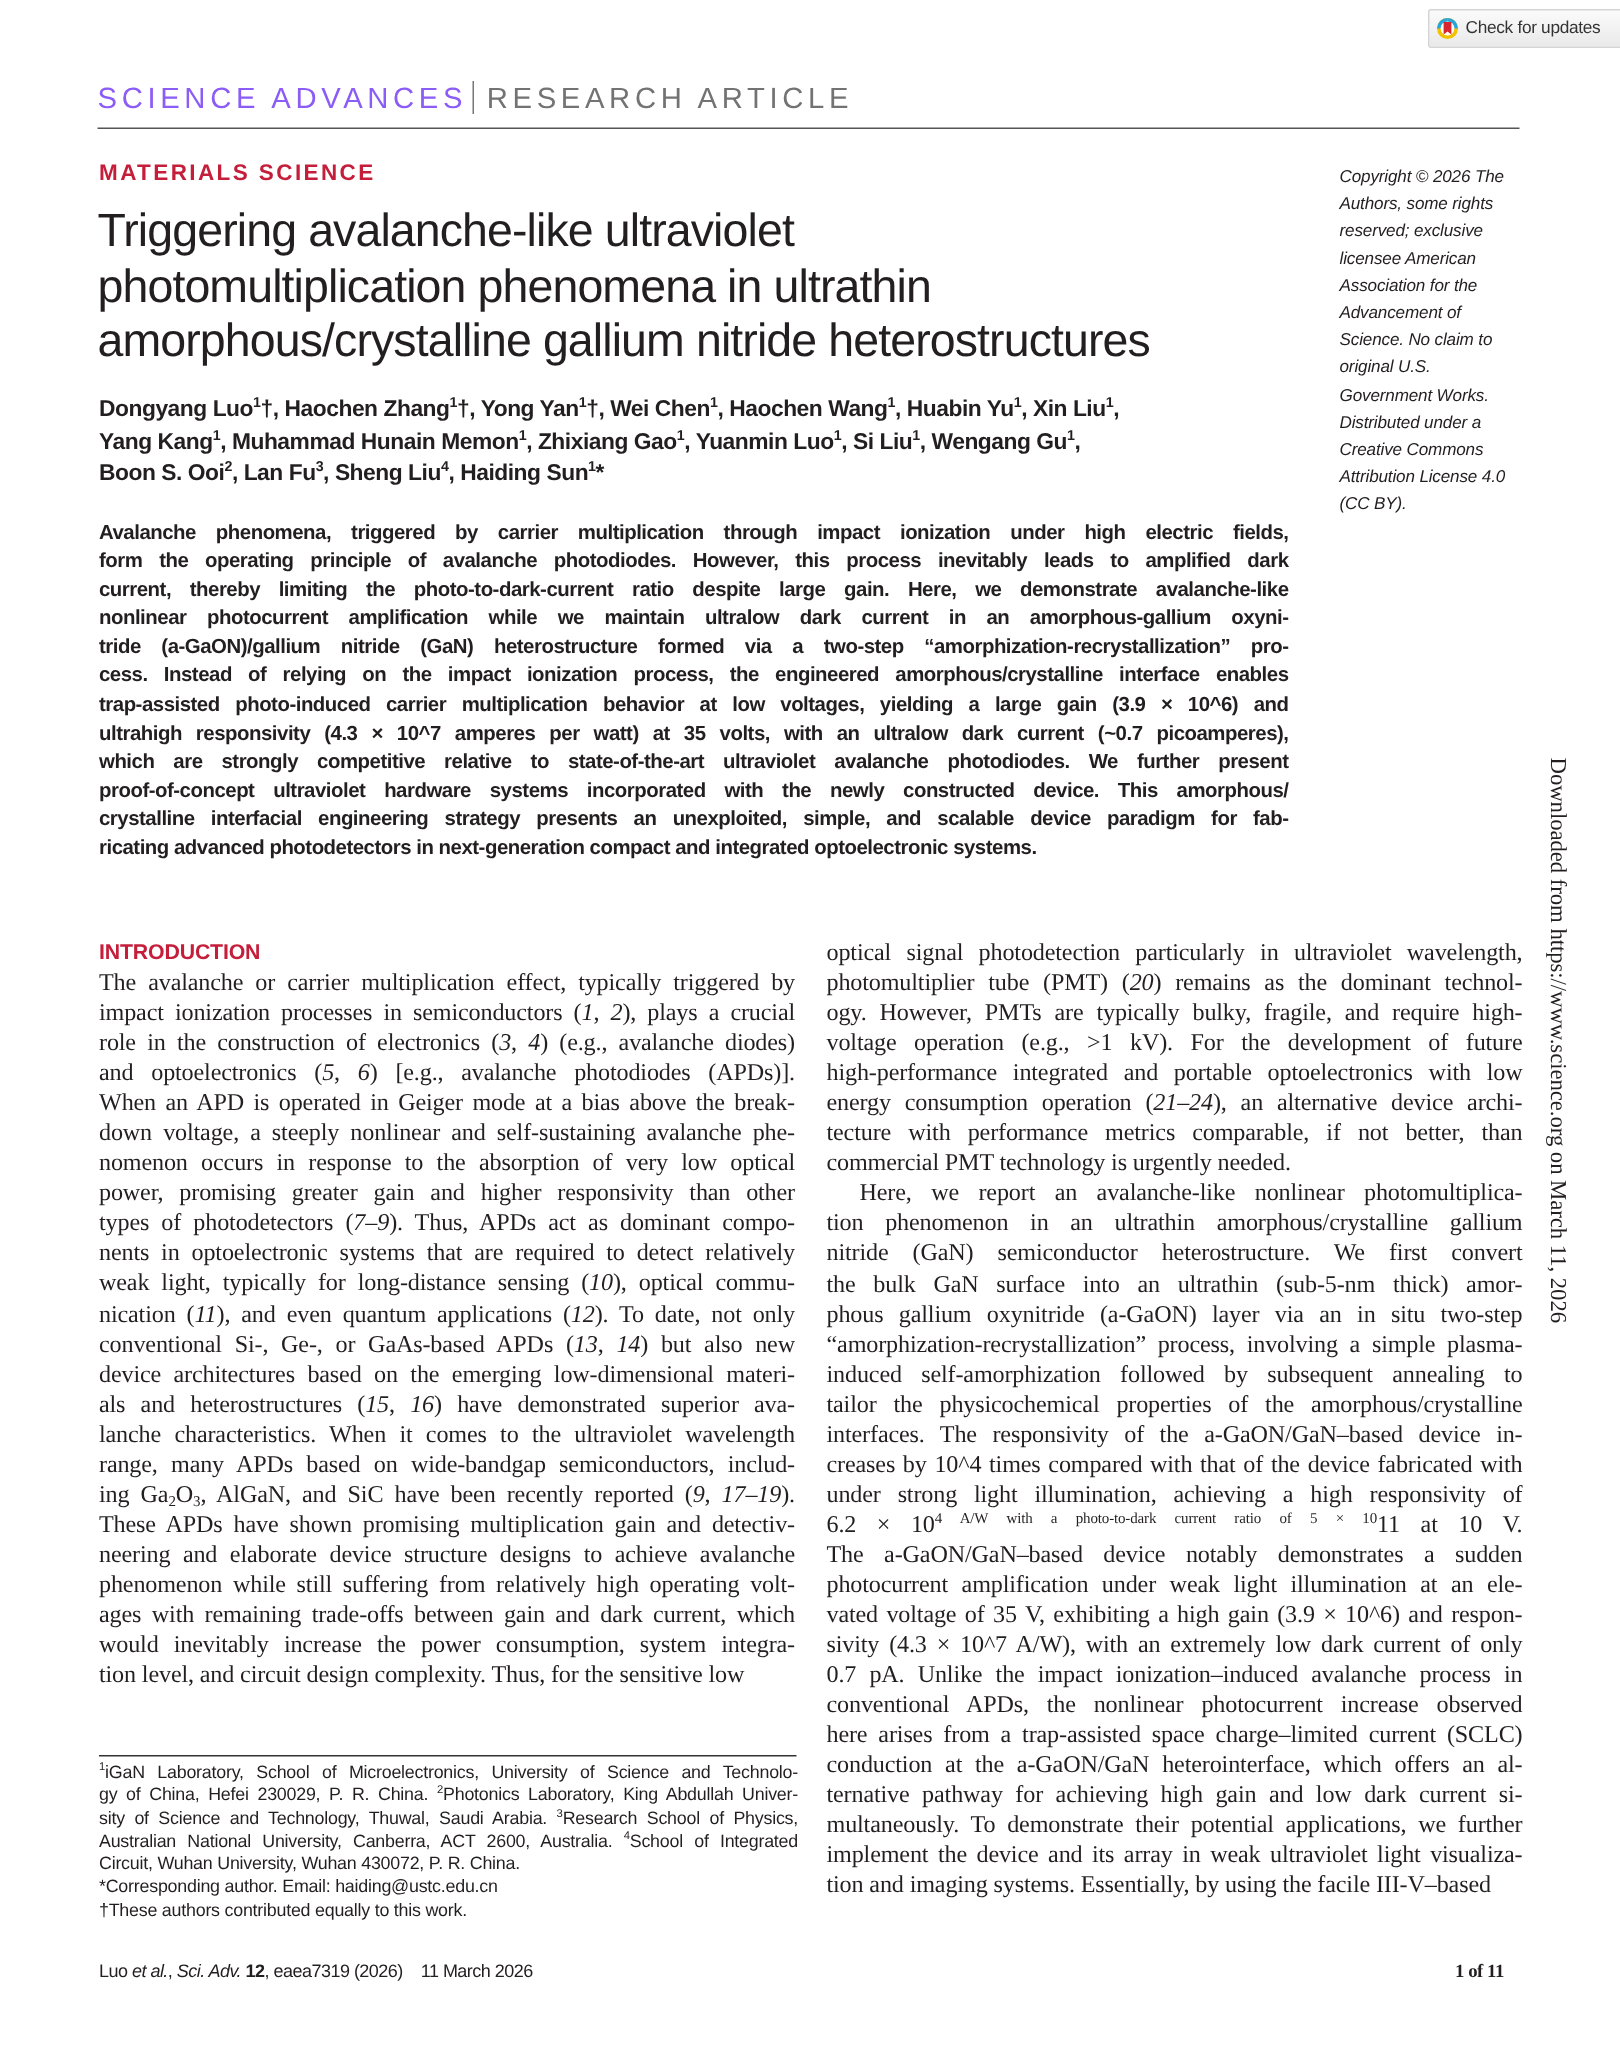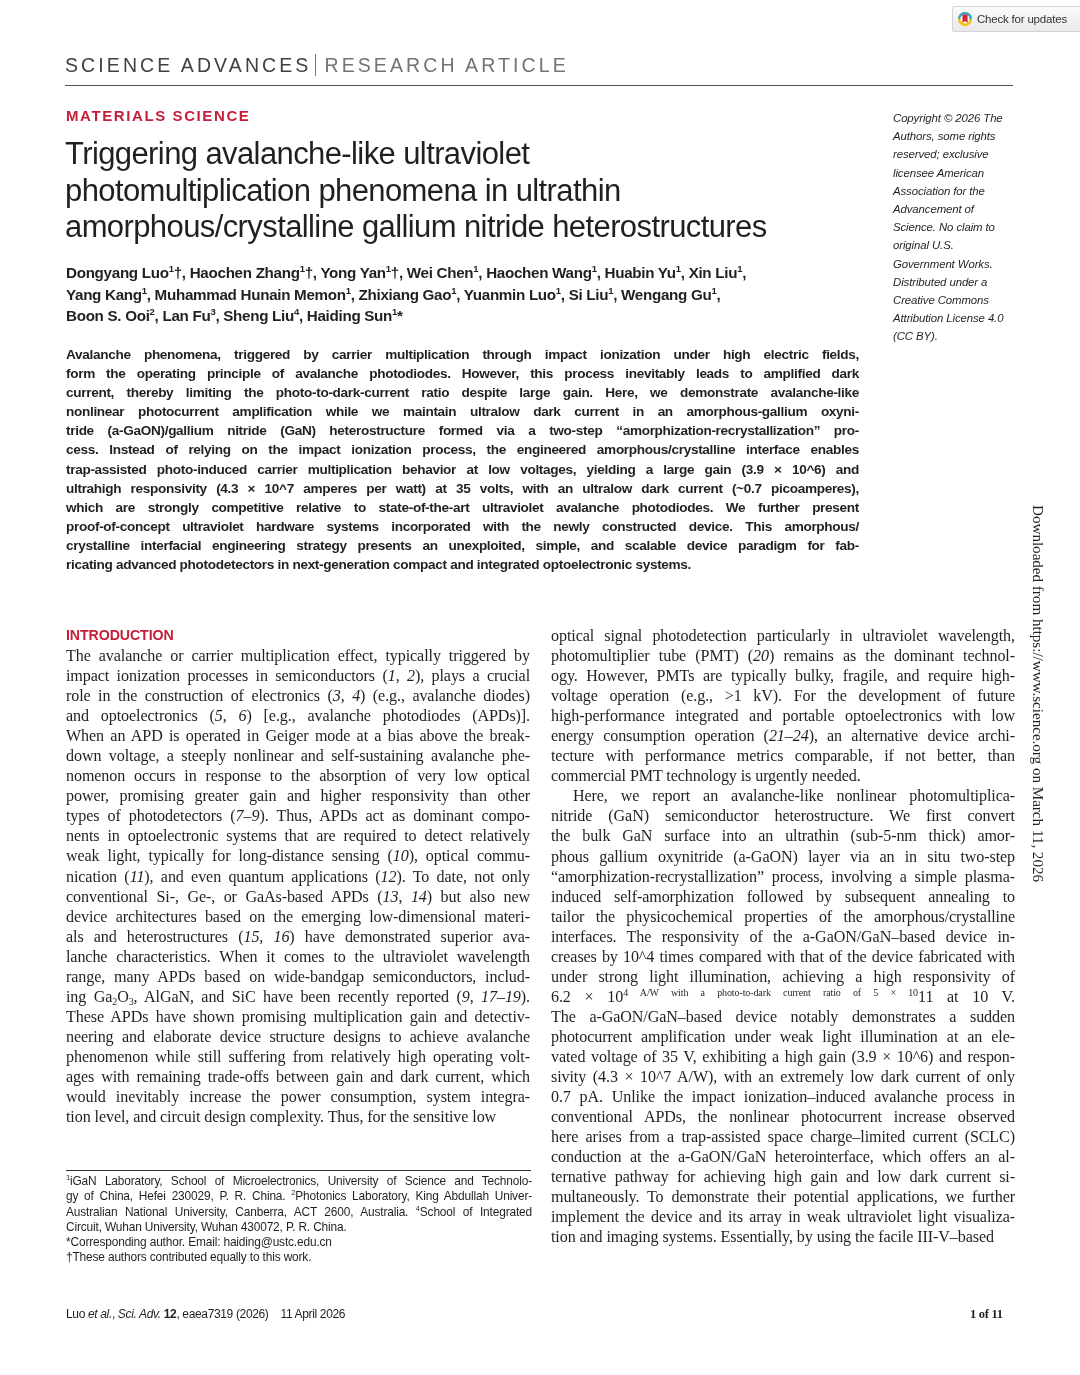--- a/index.html
+++ b/index.html
@@ -7,21 +7,21 @@
   .abs { position:absolute; }
 
   
   #cfu { left:952px; top:6px; width:134px; height:26px; border:1px solid #d4d4d4; border-radius:2px;
          background:linear-gradient(#fbfbfb,#e9e9e9); display:flex; align-items:center; box-sizing:border-box; padding-left:4px; }
   #cfu .ico { width:16px; height:16px; margin-right:4px; }
   #cfu .lbl { font-family:"Liberation Sans", sans-serif; font-size:11.5px; color:#333; letter-spacing:-0.2px; }
 
   
   #jhdr { left:65px; top:54px; font-family:"Liberation Sans", sans-serif; font-size:19.5px; letter-spacing:3.1px; white-space:nowrap; }
-  #jhdr .j { color:#404040;text-align:right; }
+  #jhdr .j { color:#8b5cf6;text-align:right; }
   #jhdr .sep { display:inline-block; width:1px; height:22px; background:#777; vertical-align:-4px; margin:0 8px 0 4px; }
   #jhdr .t { color:#737373; }
   #hrule { left:65px; top:85px; width:948px; height:1px; background:#555; }
 
   #section { left:66px; top:107px; font-family:"Liberation Sans", sans-serif; font-weight:bold; font-size:15px; color:#c41e3a; letter-spacing:1.6px; }
 
   #title { left:65px; top:136px; width:800px; font-family:"Liberation Sans", sans-serif; font-size:31px; line-height:36.5px; color:#231f20; letter-spacing:-0.6px; }
   #title span { display:block; white-space:nowrap; }
 
   #authors { left:66px; top:262px; width:800px; font-family:"Liberation Sans", sans-serif; font-weight:bold; font-size:15.2px; line-height:21.5px; letter-spacing:-0.3px; }
@@ -153,20 +153,21 @@
 <div id="rightcol" class="abs col">
     <span class="jl">optical signal photodetection particularly in ultraviolet wavelength,</span>
     <span class="jl">photomultiplier tube (PMT) (<i>20</i>) remains as the dominant technol-</span>
     <span class="jl">ogy. However, PMTs are typically bulky, fragile, and require high-</span>
     <span class="jl">voltage operation (e.g., &gt;1 kV). For the development of future</span>
     <span class="jl">high-performance integrated and portable optoelectronics with low</span>
     <span class="jl">energy consumption operation (<i>21–24</i>), an alternative device archi-</span>
     <span class="jl">tecture with performance metrics comparable, if not better, than</span>
     <span class="jl last">commercial PMT technology is urgently needed.</span>
     <span class="jl indent">Here, we report an avalanche-like nonlinear photomultiplica-</span>
+    <span class="jl">tion phenomenon in an ultrathin amorphous/crystalline gallium</span>
     <span class="jl">nitride (GaN) semiconductor heterostructure. We first convert</span>
     <span class="jl">the bulk GaN surface into an ultrathin (sub-5-nm thick) amor-</span>
     <span class="jl">phous gallium oxynitride (a-GaON) layer via an in situ two-step</span>
     <span class="jl">“amorphization-recrystallization” process, involving a simple plasma-</span>
     <span class="jl">induced self-amorphization followed by subsequent annealing to</span>
     <span class="jl">tailor the physicochemical properties of the amorphous/crystalline</span>
     <span class="jl">interfaces. The responsivity of the a-GaON/GaN–based device in-</span>
     <span class="jl">creases by 10^4 times compared with that of the device fabricated with</span>
     <span class="jl">under strong light illumination, achieving a high responsivity of</span>
     <span class="jl">6.2 × 10<sup>4 A/W with a photo-to-dark current ratio of 5 × 10</sup>11 at 10 V.</span>
@@ -181,29 +182,30 @@
     <span class="jl">ternative pathway for achieving high gain and low dark current si-</span>
     <span class="jl">multaneously. To demonstrate their potential applications, we further</span>
     <span class="jl">implement the device and its array in weak ultraviolet light visualiza-</span>
     <span class="jl last">tion and imaging systems. Essentially, by using the facile III-V–based</span>
   </div>
 
 <div id="fnrule" class="abs"></div>
 <div id="footnotes" class="abs">
     <span class="jl"><sup>1</sup>iGaN Laboratory, School of Microelectronics, University of Science and Technolo-</span>
     <span class="jl">gy of China, Hefei 230029, P. R. China. <sup>2</sup>Photonics Laboratory, King Abdullah Univer-</span>
+    <span class="jl">sity of Science and Technology, Thuwal, Saudi Arabia. <sup>3</sup>Research School of Physics,</span>
     <span class="jl">Australian National University, Canberra, ACT 2600, Australia. <sup>4</sup>School of Integrated</span>
     <span class="jl last">Circuit, Wuhan University, Wuhan 430072, P. R. China.</span>
     <span class="jl last">*Corresponding author. Email: haiding@ustc.edu.cn</span>
     <span class="jl last">†These authors contributed equally to this work.</span>
   </div>
 
 <div id="footerLeft" class="abs">
   <span>Luo</span>
   <i>et al.</i>,
   <i>Sci. Adv.</i>
-  <b>12</b><span>, eaea7319 (2026)</span><span class="gap"></span><span>11 April 2026</span>
+  <b>12</b><span>, eaea7319 (2026)</span><span class="gap"></span><span>11 March 2026</span>
 </div>
 <div id="footerRight" class="abs">1 of 11</div>
 
 <div id="download" class="abs">
   <span>Downloaded from https://www.science.org on March 11, 2026</span>
 </div>
 
 </body></html>

